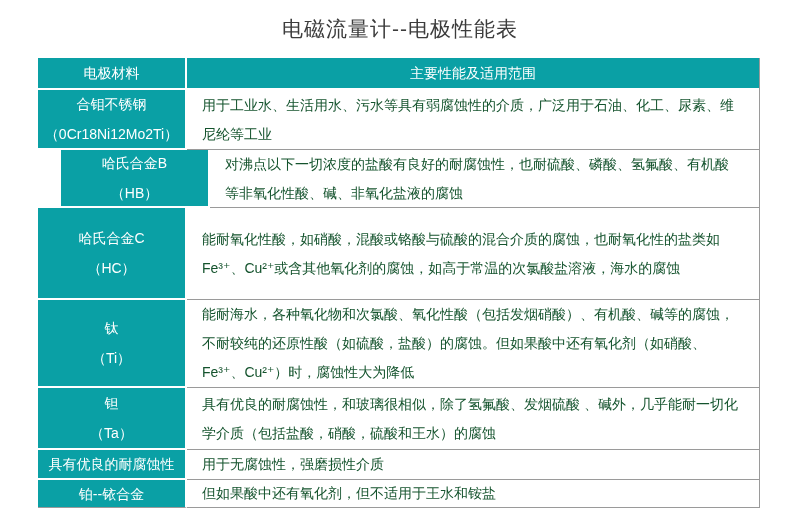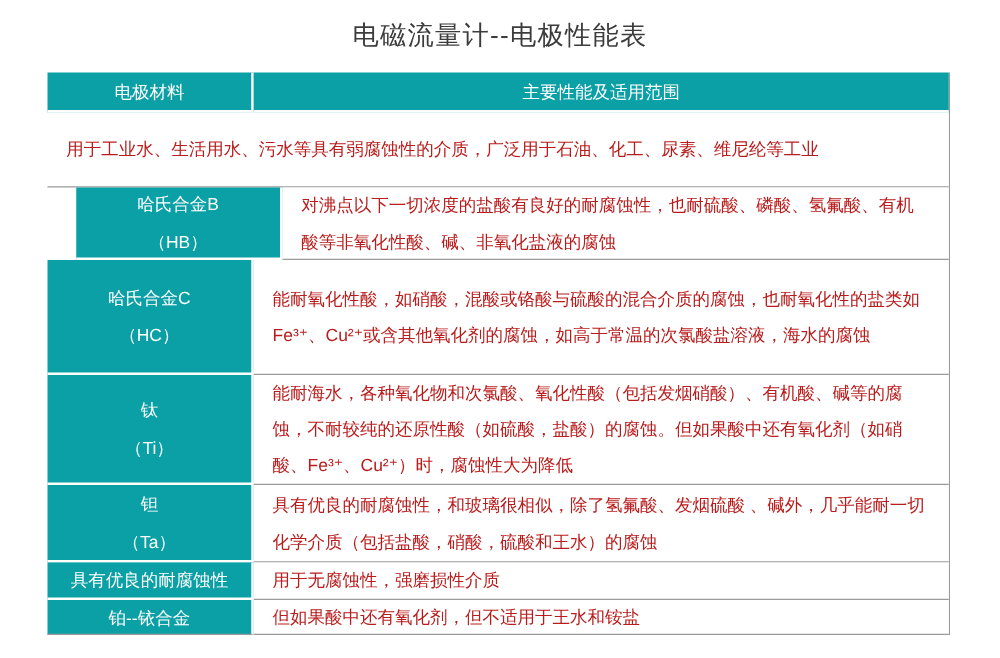--- a/index.html
+++ b/index.html
@@ -29,34 +29,34 @@
   .trow:nth-child(2) { height: 60px; }
   .trow:nth-child(3) { height: 58px; padding-left: 23px; }
   .trow:nth-child(4) { height: 92px; }
   .trow:nth-child(5) { height: 88px; }
   .trow:nth-child(6) { height: 62px; }
   .trow:nth-child(7) { height: 30px; }
   .trow:nth-child(8) { height: 28px; }
 
   .cell { font-size: 14px; }
   .cell-material {
-    width: 165px; flex: none;
+    width: 149px; flex: none;
     background: #0aa0a5;
     color: #ffffff;
     border-right: 2px solid #ffffff;
     border-bottom: 2px solid #ffffff;
     display: flex; flex-direction: column;
     justify-content: center; align-items: center;
     text-align: center;
     line-height: 30px;
   }
   .cell-desc {
     flex: 1;
     background: #ffffff;
-    color: #b91c1c;
+    color: #14532d;
     border-bottom: 1px solid #9a9a9a;
     display: flex; align-items: center;
     padding: 0 18px 0 15px;
     line-height: 29px;
   }
   .trow.header .cell-material,
   .trow.header .cell-desc {
     background: #0aa0a5;
     color: #ffffff;
     justify-content: center;
@@ -77,20 +77,24 @@
   <div class="page-title">电磁流量计--电极性能表</div>
 
   <div class="spec-table">
 
     <div class="trow header">
       <div class="cell cell-material">电极材料</div>
       <div class="cell cell-desc">主要性能及适用范围</div>
     </div>
 
     <div class="trow">
+      <div class="cell cell-material">
+        <div class="material-line1">合钼不锈钢</div>
+        <div class="material-line2">（0Cr18Ni12Mo2Ti）</div>
+      </div>
       <div class="cell cell-desc">
         <div class="desc-text">用于工业水、生活用水、污水等具有弱腐蚀性的介质，广泛用于石油、化工、尿素、维尼纶等工业</div>
       </div>
     </div>
 
     <div class="trow">
       <div class="cell cell-material">
         <div class="material-line1">哈氏合金B</div>
         <div class="material-line2">（HB）</div>
       </div>

